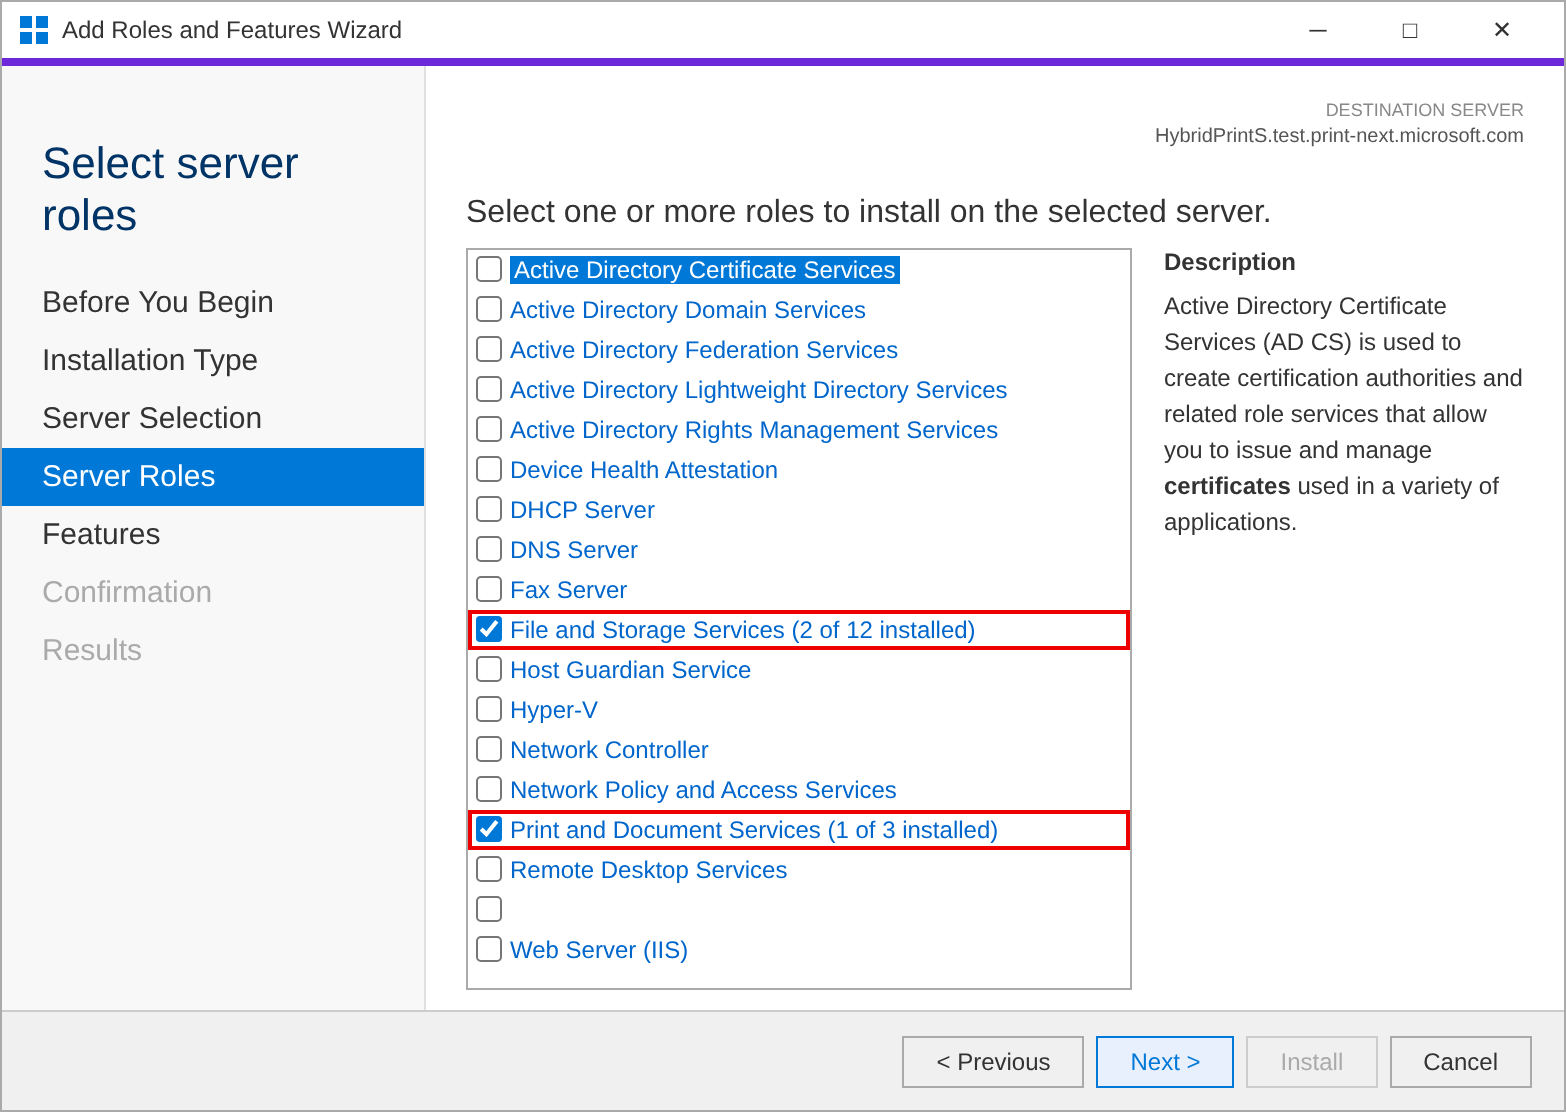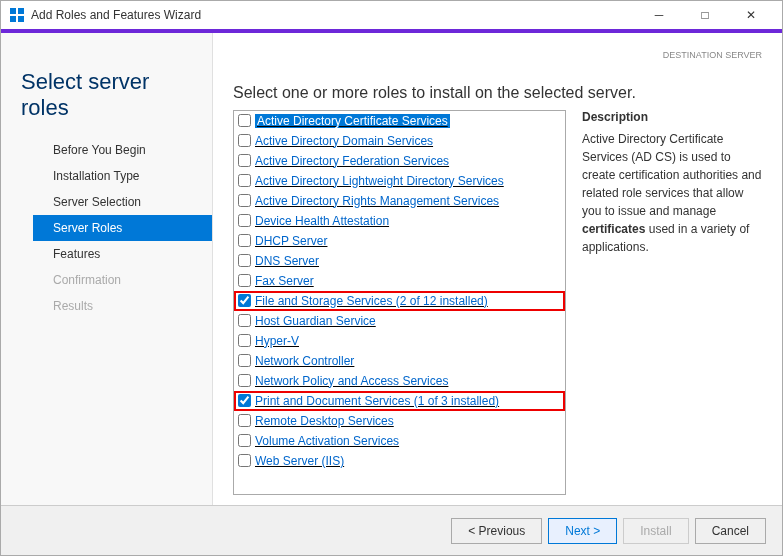--- a/index.html
+++ b/index.html
@@ -75,24 +75,23 @@
     .page-title {
       font-size: 22px;
       font-weight: 300;
       color: #003366;
     }
     .sidebar-nav {
       margin-top: 8px;
     }
     .sidebar-item {
       padding: 6px 20px;
-      font-size: 12px;
+      font-size: 15px;
       cursor: pointer;
       color: #333;
-      margin-left: 32px;
     }
     .sidebar-item.active {
       background: #0078d7;
       color: #fff;
     }
     .sidebar-item.disabled {
       color: #aaa;
       cursor: default;
     }
     .main-content {
@@ -136,21 +135,20 @@
       font-weight: 600;
       color: #333;
       margin-bottom: 4px;
     }
     .roles-list-container {
       flex: 1;
       border: 1px solid #aaa;
       overflow-y: scroll;
       background: #fff;
       position: relative;
-      text-decoration: underline;
     }
     .roles-list {
       list-style: none;
     }
     .role-item {
       display: flex;
       align-items: center;
       padding: 2px 4px;
       font-size: 12px;
       color: #333;
@@ -273,20 +271,21 @@
         <div class="sidebar-item active">Server Roles</div>
         <div class="sidebar-item">Features</div>
         <div class="sidebar-item disabled">Confirmation</div>
         <div class="sidebar-item disabled">Results</div>
       </nav>
     </div>
 
     <div class="main-content">
       <div class="dest-server">
         <span class="label">DESTINATION SERVER</span>
+        <span>HybridPrintS.test.print-next.microsoft.com</span>
       </div>
 
       <div class="instruction">Select one or more roles to install on the selected server.</div>
 
       <div class="roles-area">
         <div class="roles-column">
           <div class="roles-list-container">
             <ul class="roles-list">
 
               <li class="role-item">
@@ -398,21 +397,20 @@
               <li class="role-item">
                 <label>
                   <input type="checkbox" style="">
                   <span class="role-name">Remote Desktop Services</span>
                 </label>
               </li>
 
               <li class="role-item">
                 <label>
                   <input type="checkbox" style="">
-                  <span class="role-name">Volume Activation Services</span>
                 </label>
               </li>
 
               <li class="role-item">
                 <label>
                   <input type="checkbox" style="">
                   <span class="role-name">Web Server (IIS)</span>
                 </label>
               </li>
 

